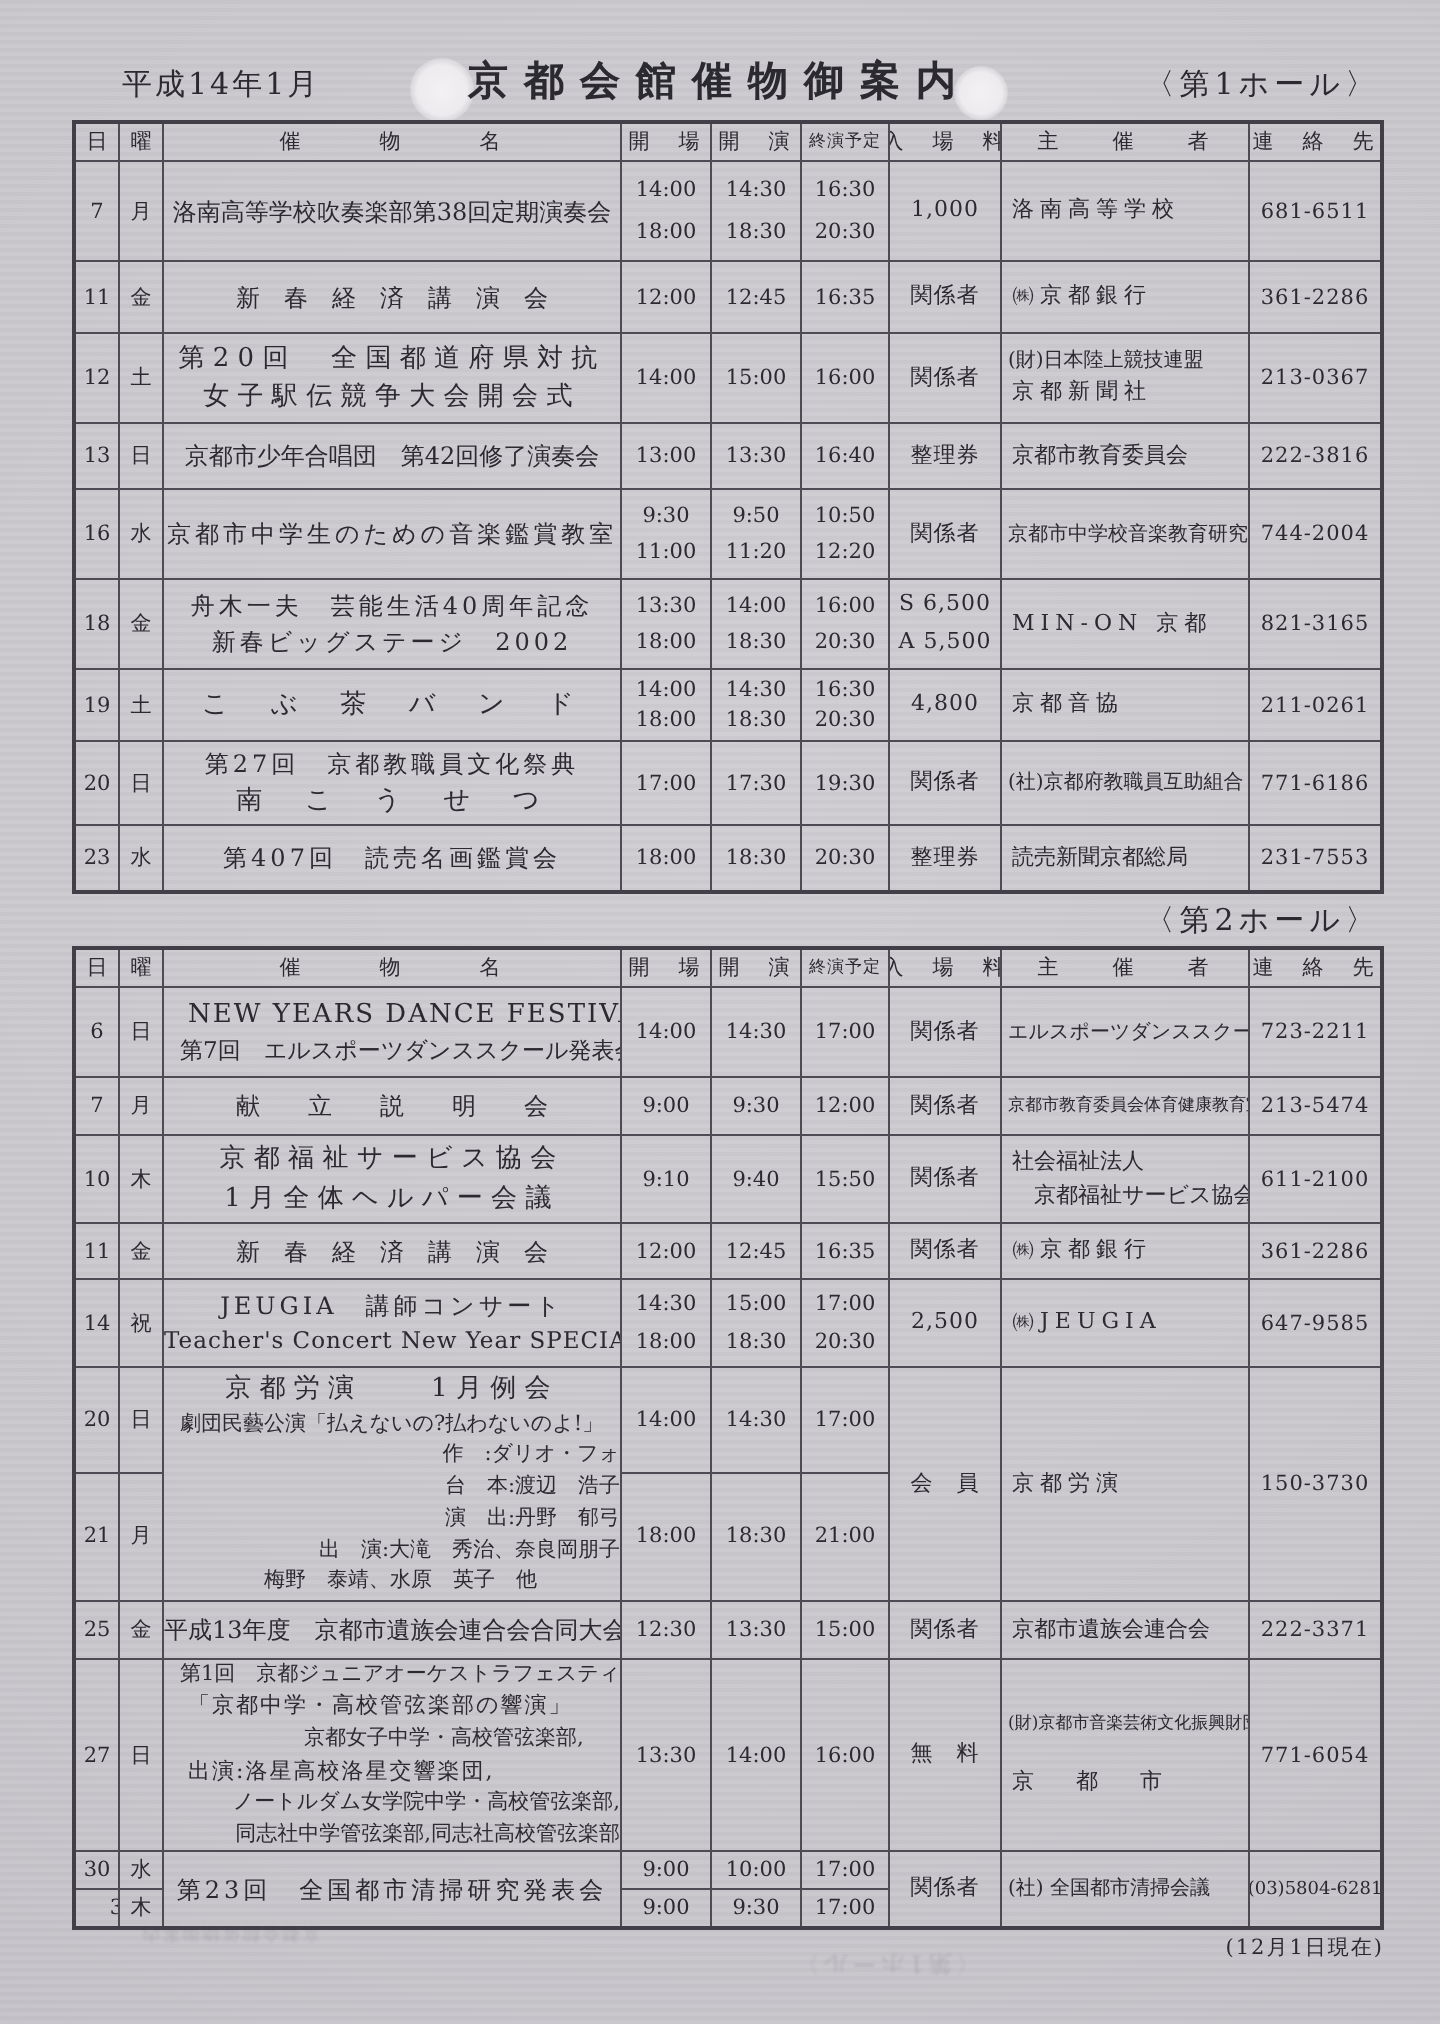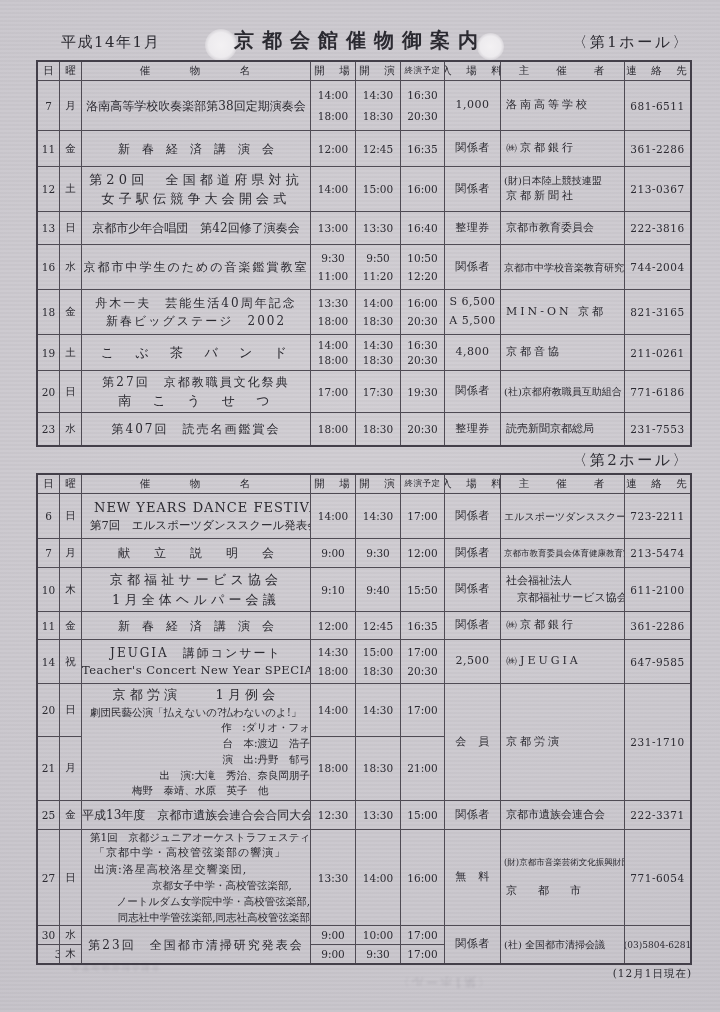--- a/index.html
+++ b/index.html
@@ -618,21 +618,21 @@
             <div class="tline">21:00</div>
           </div>
         </div>
         <div class="cell w-fee">
           <div class="fl">会　員</div>
         </div>
         <div class="cell w-org">
           <div class="ol ls">京都労演</div>
         </div>
         <div class="cell w-tel">
-          <div class="telv ">231-1710</div>
+          <div class="telv ">150-3730</div>
         </div>
       </div>
       <div class="trow" style="height: 29px;">
         <div class="cell w-day">
           <div class="dv">25</div>
         </div>
         <div class="cell w-wd">
           <div class="wv">金</div>
         </div>
         <div class="cell w-name">
@@ -660,22 +660,22 @@
       <div class="trow" style="height: 96px;">
         <div class="cell w-day">
           <div class="dv">27</div>
         </div>
         <div class="cell w-wd">
           <div class="wv">日</div>
         </div>
         <div class="cell w-name">
           <div class="nl s">第1回　京都ジュニアオーケストラフェスティバル</div>
           <div class="nl sB">「京都中学・高校管弦楽部の響演」</div>
+          <div class="nl s3">京都女子中学・高校管弦楽部,</div>
           <div class="nl sB">出演:洛星高校洛星交響楽団,</div>
-          <div class="nl s3">京都女子中学・高校管弦楽部,</div>
           <div class="nl s1">ノートルダム女学院中学・高校管弦楽部,</div>
           <div class="nl s1">同志社中学管弦楽部,同志社高校管弦楽部</div>
         </div>
         <div class="cell w-t tcell">
           <div class="tline">13:30</div>
         </div>
         <div class="cell w-t tcell">
           <div class="tline">14:00</div>
         </div>
         <div class="cell w-te tcell">

